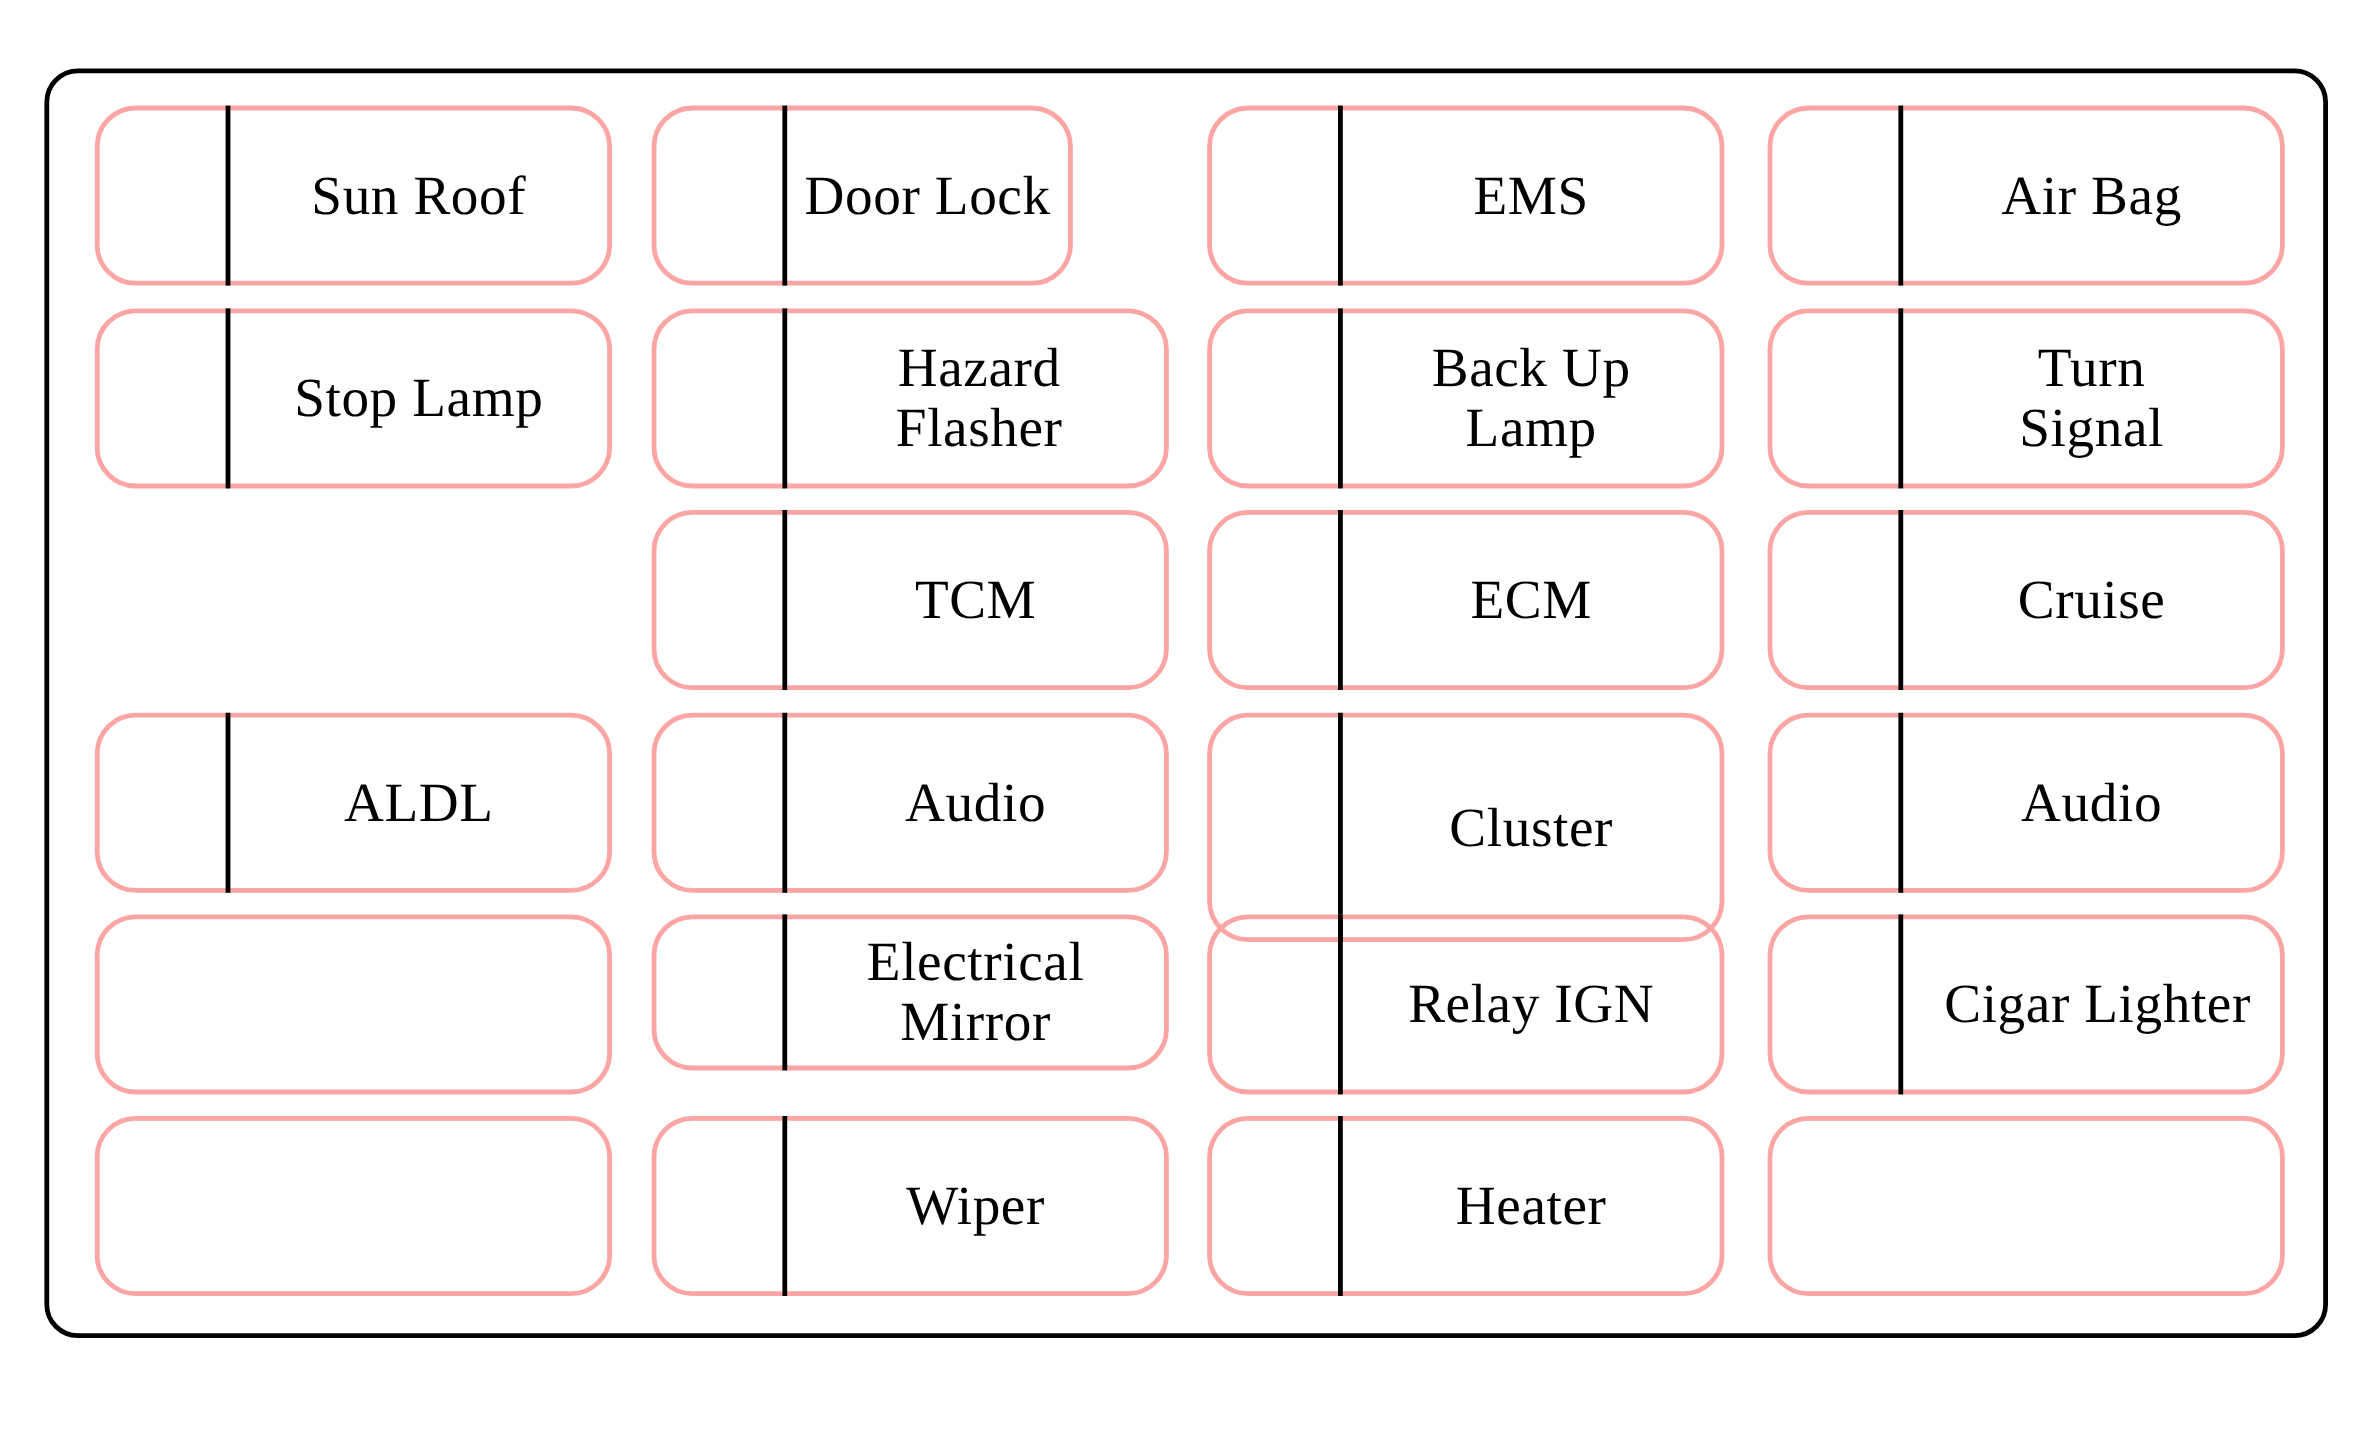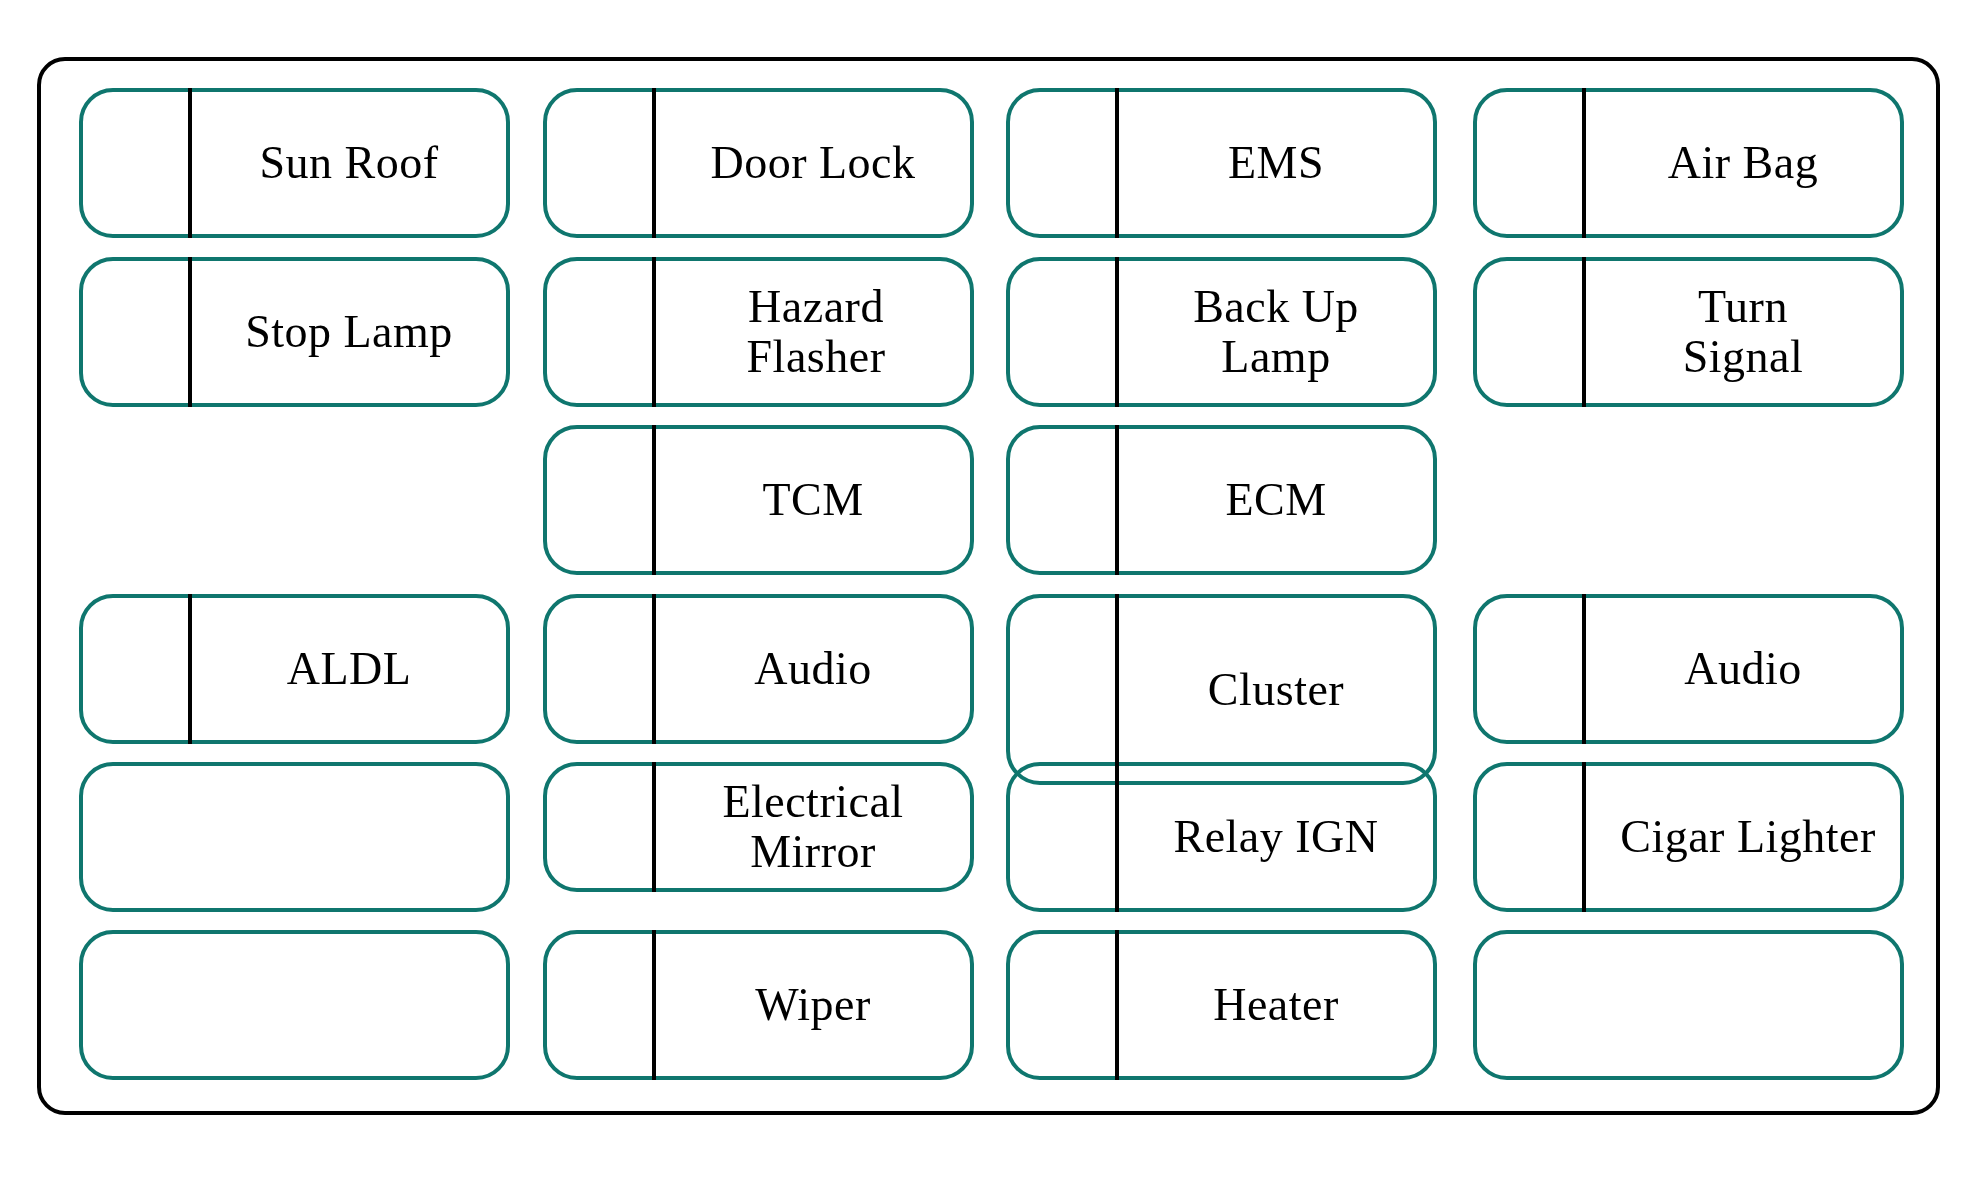--- a/index.html
+++ b/index.html
@@ -37,21 +37,21 @@
     position: absolute;
     left: 0;
     top: 0;
     width: 1976px;
     height: 1200px;
   }
 
   .fuse-slot {
     position: absolute;
     box-sizing: border-box;
-    border: 4px solid #0f766e;
+    border: 4px solid #fca5a5;
     border-radius: 34px;
     background: transparent;
   }
 
   .fuse-slot .slot-divider {
     position: absolute;
     top: -4px;
     bottom: -4px;
     left: 101px;
     width: 0;
@@ -86,21 +86,21 @@
 
 <div id="screen">
 
   <div id="fuse-box-frame"></div>
 
   <div id="fuse-grid">
       <div class="fuse-slot" style="left: 79px; top: 88px; width: 431px; height: 150px;">
         <div class="slot-divider" style="left: 105px;"></div>
         <div class="slot-label" style="left: 109px;">Sun Roof</div>
       </div>
-      <div class="fuse-slot" style="left: 543px; top: 88px; width: 431px; height: 150px;">
+      <div class="fuse-slot" style="left: 543px; top: 88px; width: 351px; height: 150px;">
         <div class="slot-divider" style="left: 105px;"></div>
         <div class="slot-label" style="left: 109px;">Door Lock</div>
       </div>
       <div class="fuse-slot" style="left: 1006px; top: 88px; width: 431px; height: 150px;">
         <div class="slot-divider" style="left: 105px;"></div>
         <div class="slot-label" style="left: 109px;">EMS</div>
       </div>
       <div class="fuse-slot" style="left: 1473px; top: 88px; width: 431px; height: 150px;">
         <div class="slot-divider" style="left: 105px;"></div>
         <div class="slot-label" style="left: 109px;">Air Bag</div>
@@ -124,20 +124,24 @@
         <div class="slot-label" style="left: 109px;">Turn
 Signal</div>
       </div>
       <div class="fuse-slot" style="left: 543px; top: 425px; width: 431px; height: 150px;">
         <div class="slot-divider" style="left: 105px;"></div>
         <div class="slot-label" style="left: 109px;">TCM</div>
       </div>
       <div class="fuse-slot" style="left: 1006px; top: 425px; width: 431px; height: 150px;">
         <div class="slot-divider" style="left: 105px;"></div>
         <div class="slot-label" style="left: 109px; border-radius: 26px;">ECM</div>
+      </div>
+      <div class="fuse-slot" style="left: 1473px; top: 425px; width: 431px; height: 150px;">
+        <div class="slot-divider" style="left: 105px;"></div>
+        <div class="slot-label" style="left: 109px;">Cruise</div>
       </div>
       <div class="fuse-slot" style="left: 79px; top: 594px; width: 431px; height: 150px; font-family: Liberation Serif, serif;">
         <div class="slot-divider" style="left: 105px;"></div>
         <div class="slot-label" style="left: 109px;">ALDL</div>
       </div>
       <div class="fuse-slot" style="left: 543px; top: 594px; width: 431px; height: 150px;">
         <div class="slot-divider" style="left: 105px;"></div>
         <div class="slot-label" style="left: 109px;">Audio</div>
       </div>
       <div class="fuse-slot" style="left: 1006px; top: 594px; width: 431px; height: 191px;">

